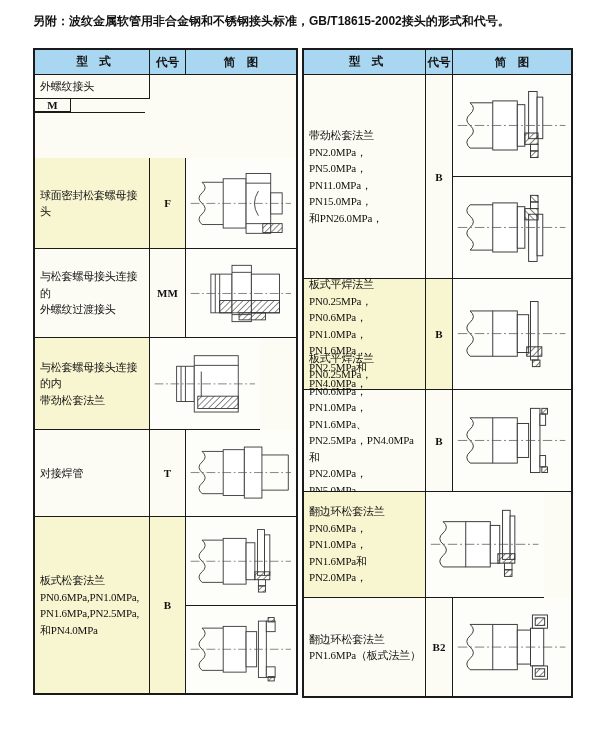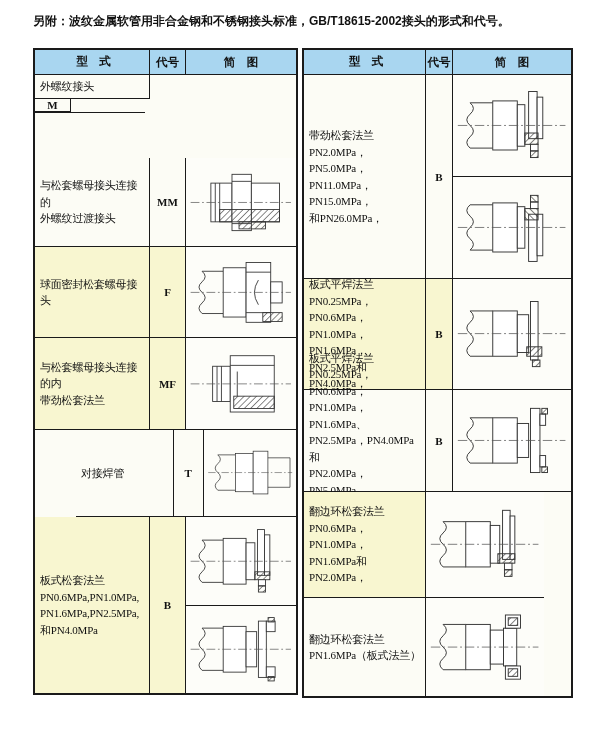--- a/index.html
+++ b/index.html
@@ -79,20 +79,41 @@
             <line x1="66" y1="55" x2="81" y2="55" stroke="#333" stroke-width="1"></line>
             <rect x="81" y="15" width="28" height="42" fill="#fff" stroke="#333" stroke-width="1"></rect>
             <line x1="81" y1="22" x2="109" y2="22" stroke="#333" stroke-width="1"></line>
             <rect x="81" y="48" width="28" height="9" fill="url(#hch)" stroke="#333" stroke-width="1"></rect>
             <rect x="86" y="57" width="20" height="7" fill="url(#hch)" stroke="#333" stroke-width="1"></rect>
             <line x1="3" y1="36" x2="117" y2="36" stroke="#555" stroke-width="0.8" stroke-dasharray="10 3 2 3"></line>
           </svg>
         </div>
       </div>
   </div>
+    <div class="row hl" style="height: 91px;">
+    <div class="cell c-type">球面密封松套螺母接头</div>
+    <div class="cell c-code">F</div>
+    <div class="cell c-diag">
+        <div class="sub">
+          <svg viewBox="0 0 120 72" preserveAspectRatio="xMidYMid meet">
+            <path d="M16,12 q7,6 0,12 q-7,6 0,12 q7,6 0,12 q-7,6 0,12" fill="none" stroke="#333" stroke-width="1"></path>
+            <line x1="16" y1="12" x2="40" y2="12" stroke="#333" stroke-width="1"></line>
+            <line x1="16" y1="60" x2="40" y2="60" stroke="#333" stroke-width="1"></line>
+            <rect x="40" y="8" width="26" height="56" fill="#fff" stroke="#333" stroke-width="1"></rect>
+            <rect x="66" y="2" width="28" height="68" fill="#fff" stroke="#333" stroke-width="1"></rect>
+            <line x1="66" y1="13" x2="94" y2="13" stroke="#333" stroke-width="1"></line>
+            <line x1="66" y1="59" x2="94" y2="59" stroke="#333" stroke-width="1"></line>
+            <path d="M80,22 q-9,14 0,28" fill="none" stroke="#333" stroke-width="1"></path>
+            <rect x="94" y="24" width="13" height="24" fill="#fff" stroke="#333" stroke-width="1"></rect>
+            <rect x="85" y="59" width="22" height="10" fill="url(#hch)" stroke="#333" stroke-width="1"></rect>
+            <line x1="3" y1="36" x2="117" y2="36" stroke="#555" stroke-width="0.8" stroke-dasharray="10 3 2 3"></line>
+          </svg>
+        </div>
+      </div>
+  </div>
     <div class="row" style="height: 89px;">
     <div class="cell c-type">与松套螺母接头连接的
 外螺纹过渡接头</div>
     <div class="cell c-code">MM</div>
     <div class="cell c-diag">
         <div class="sub">
           <svg viewBox="0 0 120 72" preserveAspectRatio="xMidYMid meet">
             <rect x="26" y="14" width="24" height="44" fill="#fff" stroke="#333" stroke-width="1"></rect>
             <line x1="31" y1="14" x2="31" y2="58" stroke="#333" stroke-width="1"></line>
             <line x1="36" y1="14" x2="36" y2="58" stroke="#333" stroke-width="1"></line>
@@ -100,61 +121,39 @@
             <line x1="50" y1="12" x2="72" y2="12" stroke="#333" stroke-width="1"></line>
             <line x1="50" y1="60" x2="72" y2="60" stroke="#333" stroke-width="1"></line>
             <rect x="72" y="14" width="32" height="44" fill="#fff" stroke="#333" stroke-width="1"></rect>
             <rect x="36" y="44" width="68" height="14" fill="url(#hch)" stroke="#333" stroke-width="1"></rect>
             <rect x="58" y="58" width="30" height="8" fill="url(#hch)" stroke="#333" stroke-width="1"></rect>
             <line x1="3" y1="36" x2="117" y2="36" stroke="#555" stroke-width="0.8" stroke-dasharray="10 3 2 3"></line>
           </svg>
         </div>
       </div>
   </div>
-    <div class="row hl" style="height: 91px;">
-    <div class="cell c-type">球面密封松套螺母接头</div>
-    <div class="cell c-code">F</div>
-    <div class="cell c-diag">
-        <div class="sub">
-          <svg viewBox="0 0 120 72" preserveAspectRatio="xMidYMid meet">
-            <path d="M16,12 q7,6 0,12 q-7,6 0,12 q7,6 0,12 q-7,6 0,12" fill="none" stroke="#333" stroke-width="1"></path>
-            <line x1="16" y1="12" x2="40" y2="12" stroke="#333" stroke-width="1"></line>
-            <line x1="16" y1="60" x2="40" y2="60" stroke="#333" stroke-width="1"></line>
-            <rect x="40" y="8" width="26" height="56" fill="#fff" stroke="#333" stroke-width="1"></rect>
-            <rect x="66" y="2" width="28" height="68" fill="#fff" stroke="#333" stroke-width="1"></rect>
-            <line x1="66" y1="13" x2="94" y2="13" stroke="#333" stroke-width="1"></line>
-            <line x1="66" y1="59" x2="94" y2="59" stroke="#333" stroke-width="1"></line>
-            <path d="M80,22 q-9,14 0,28" fill="none" stroke="#333" stroke-width="1"></path>
-            <rect x="94" y="24" width="13" height="24" fill="#fff" stroke="#333" stroke-width="1"></rect>
-            <rect x="85" y="59" width="22" height="10" fill="url(#hch)" stroke="#333" stroke-width="1"></rect>
-            <line x1="3" y1="36" x2="117" y2="36" stroke="#555" stroke-width="0.8" stroke-dasharray="10 3 2 3"></line>
-          </svg>
-        </div>
-      </div>
-  </div>
     <div class="row hl" style="height: 92px;">
     <div class="cell c-type">与松套螺母接头连接的内
 带劲松套法兰</div>
-    <div class="cell c-code">MF</div>
     <div class="cell c-diag">
         <div class="sub">
           <svg viewBox="0 0 120 72" preserveAspectRatio="xMidYMid meet">
             <rect x="28" y="16" width="20" height="40" fill="#fff" stroke="#333" stroke-width="1"></rect>
             <line x1="33" y1="16" x2="33" y2="56" stroke="#333" stroke-width="1"></line>
             <line x1="38" y1="16" x2="38" y2="56" stroke="#333" stroke-width="1"></line>
             <rect x="48" y="4" width="50" height="64" fill="#fff" stroke="#333" stroke-width="1"></rect>
             <line x1="48" y1="15" x2="98" y2="15" stroke="#333" stroke-width="1"></line>
             <line x1="56" y1="22" x2="56" y2="50" stroke="#333" stroke-width="1"></line>
             <rect x="52" y="50" width="46" height="14" fill="url(#hch)" stroke="#333" stroke-width="1"></rect>
             <line x1="3" y1="36" x2="117" y2="36" stroke="#555" stroke-width="0.8" stroke-dasharray="10 3 2 3"></line>
           </svg>
         </div>
       </div>
   </div>
-    <div class="row" style="height: 87px; padding-left: 41px;">
+    <div class="row" style="height: 87px;">
     <div class="cell c-type">对接焊管</div>
     <div class="cell c-code">T</div>
     <div class="cell c-diag">
         <div class="sub">
           <svg viewBox="0 0 120 72" preserveAspectRatio="xMidYMid meet">
             <path d="M16,12 q7,6 0,12 q-7,6 0,12 q7,6 0,12 q-7,6 0,12" fill="none" stroke="#333" stroke-width="1"></path>
             <line x1="16" y1="12" x2="40" y2="12" stroke="#333" stroke-width="1"></line>
             <line x1="16" y1="60" x2="40" y2="60" stroke="#333" stroke-width="1"></line>
             <rect x="40" y="10" width="24" height="52" fill="#fff" stroke="#333" stroke-width="1"></rect>
             <rect x="64" y="7" width="20" height="58" fill="#fff" stroke="#333" stroke-width="1"></rect>
@@ -320,20 +319,21 @@
             <rect x="81" y="56" width="8" height="7" fill="#fff" stroke="#333" stroke-width="1"></rect>
             <rect x="81" y="63" width="8" height="7" fill="url(#hch)" stroke="#333" stroke-width="1"></rect>
             <line x1="3" y1="36" x2="117" y2="36" stroke="#555" stroke-width="0.8" stroke-dasharray="10 3 2 3"></line>
           </svg>
         </div>
       </div>
   </div>
     <div class="row last" style="height: 98px;">
     <div class="cell c-type">翻边环松套法兰
 PN1.6MPa（板式法兰）</div>
+    <div class="cell c-code">B2</div>
     <div class="cell c-diag">
         <div class="sub">
           <svg viewBox="0 0 120 72" preserveAspectRatio="xMidYMid meet">
             <path d="M16,12 q7,6 0,12 q-7,6 0,12 q7,6 0,12 q-7,6 0,12" fill="none" stroke="#333" stroke-width="1"></path>
             <line x1="16" y1="12" x2="40" y2="12" stroke="#333" stroke-width="1"></line>
             <line x1="16" y1="60" x2="40" y2="60" stroke="#333" stroke-width="1"></line>
             <rect x="40" y="12" width="26" height="48" fill="#fff" stroke="#333" stroke-width="1"></rect>
             <rect x="66" y="18" width="14" height="36" fill="#fff" stroke="#333" stroke-width="1"></rect>
             <rect x="80" y="16" width="14" height="40" fill="#fff" stroke="#333" stroke-width="1"></rect>
             <rect x="82" y="2" width="16" height="14" fill="#fff" stroke="#333" stroke-width="1"></rect>

